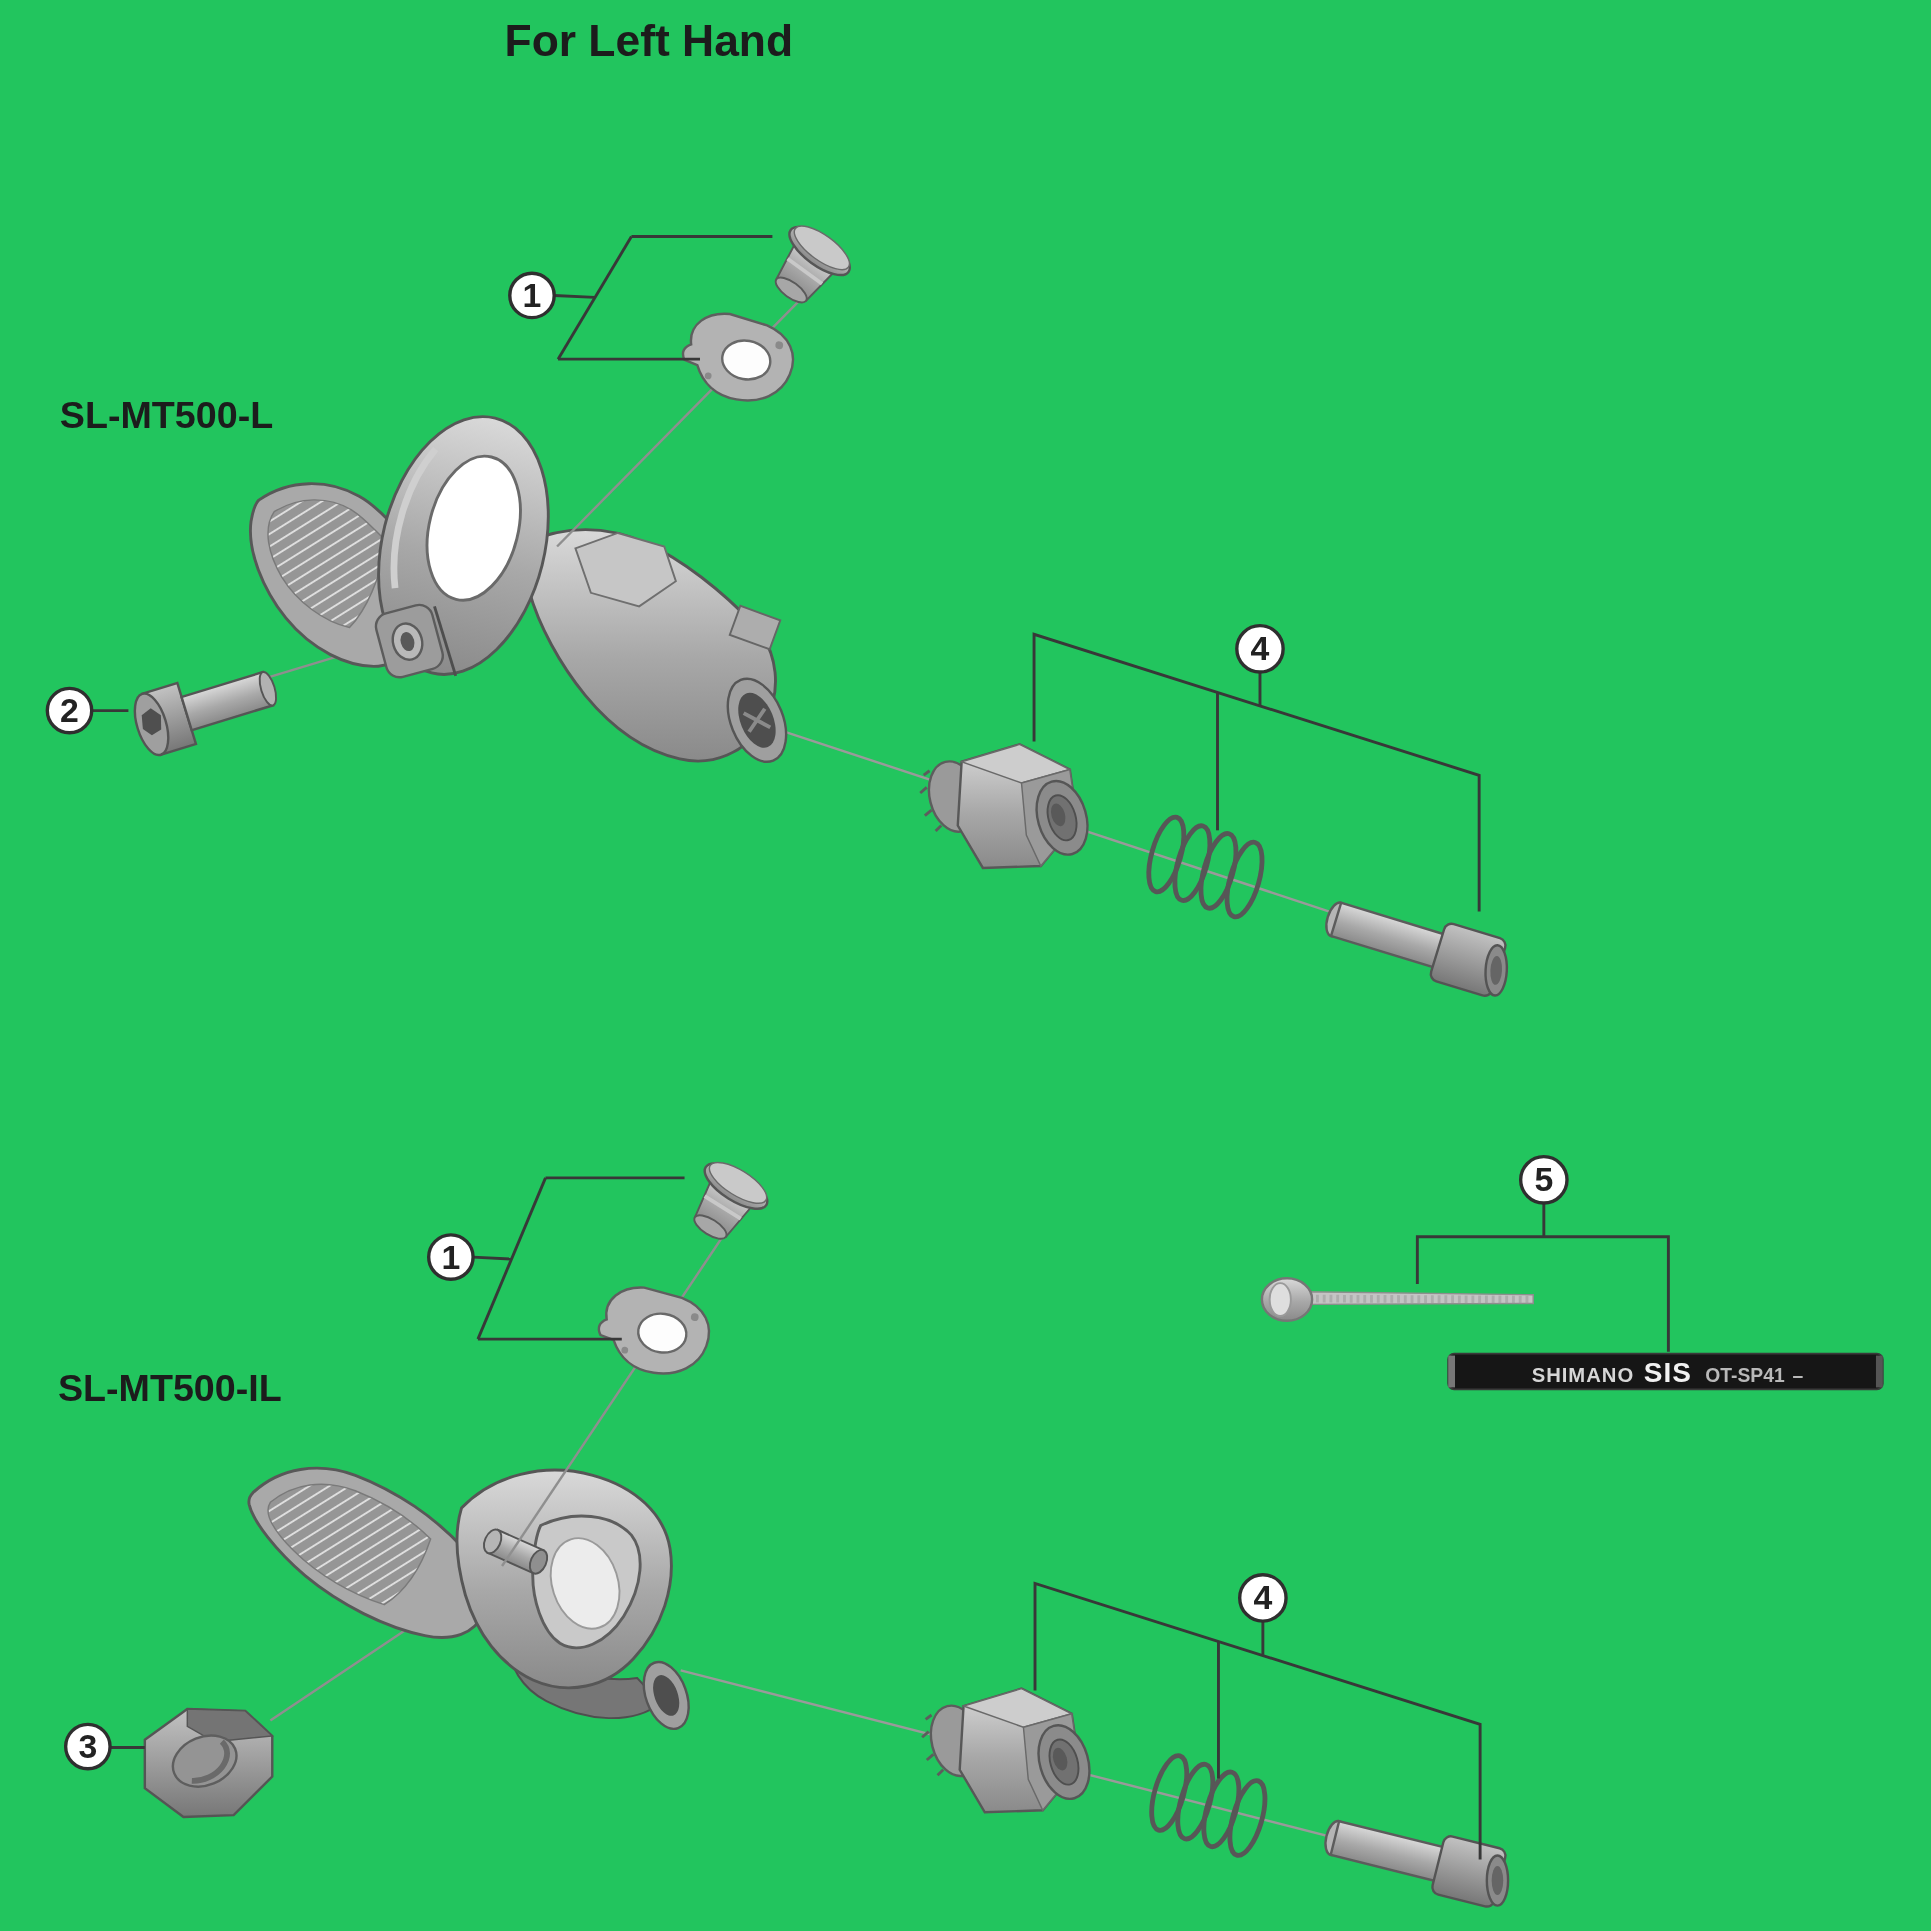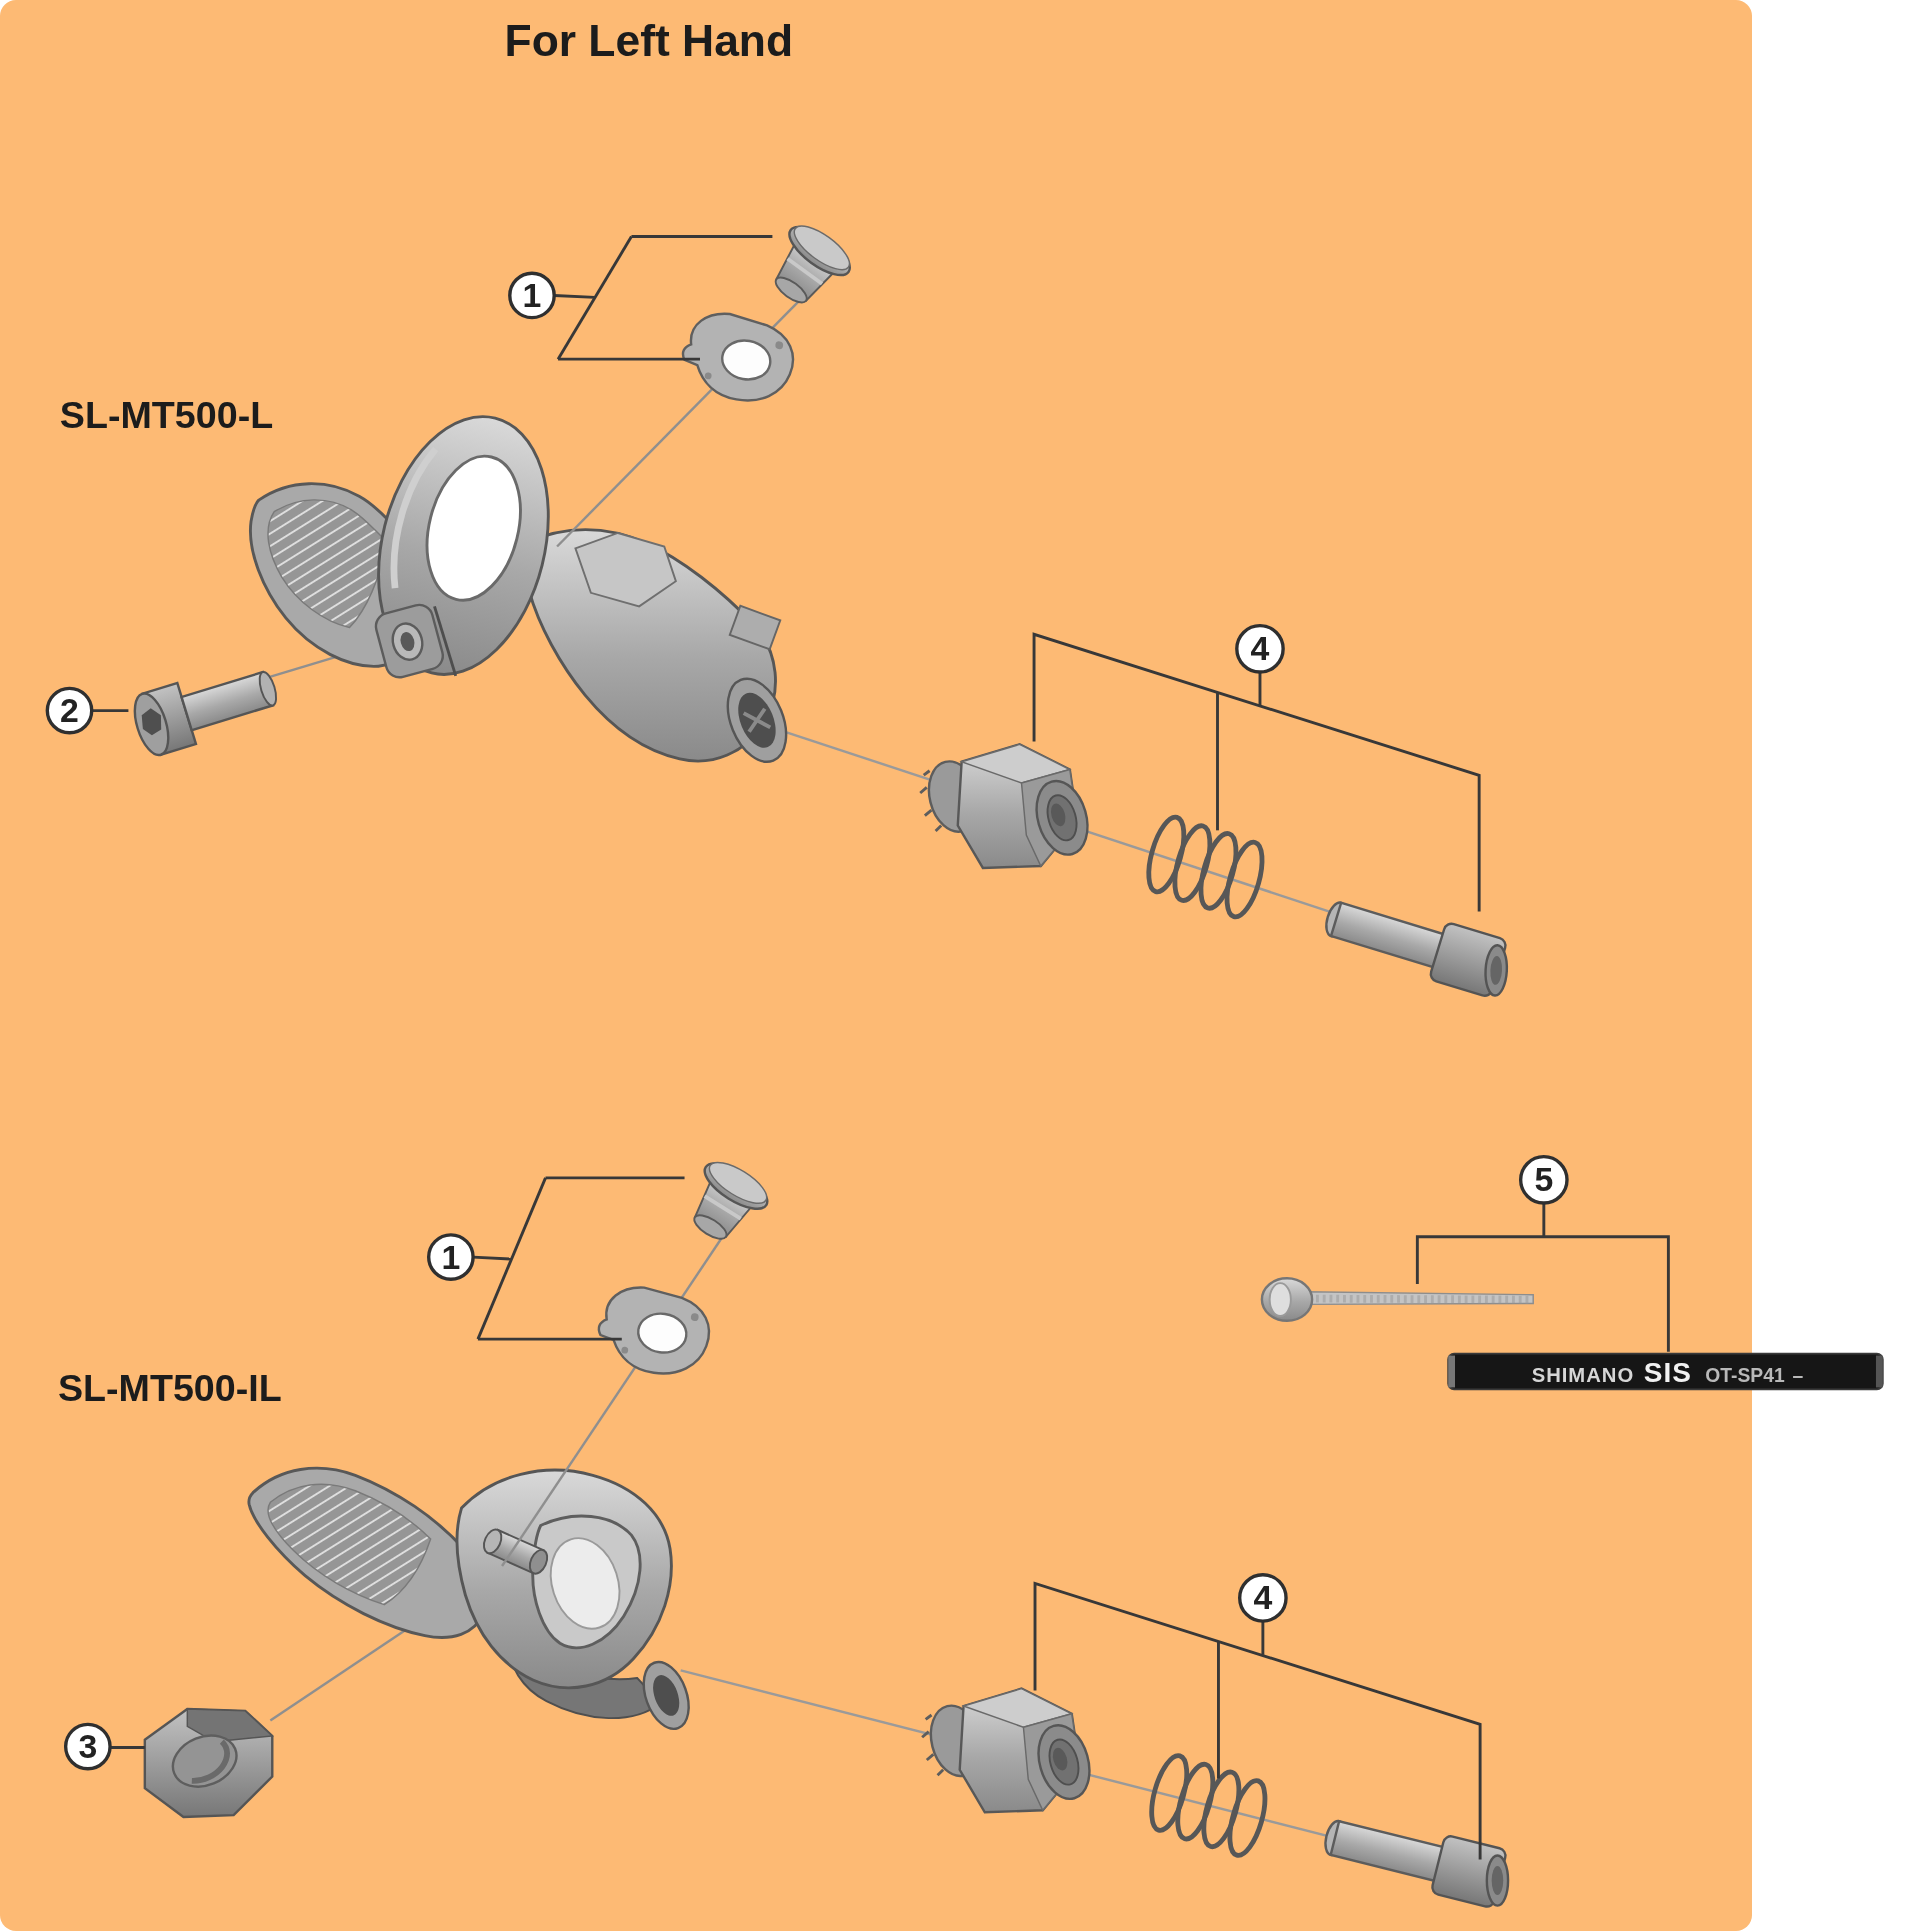--- a/index.html
+++ b/index.html
@@ -1,17 +1,17 @@
 <!DOCTYPE html>
 <html><head>
 <meta charset="utf-8">
 <style>
   html,body{margin:0;padding:0;background:#ffffff;}
-  .page{width:1752px;height:1931px;position:relative;background:#fdba74;
-        font-family:"Liberation Sans", sans-serif;border-radius:16px;}
+  .page{width:1931px;height:1931px;position:relative;background:#22c55e;
+        font-family:"Liberation Sans", sans-serif;}
   svg{display:block;}
   text{font-family:"Liberation Sans", sans-serif;}
   .title-text{font-size:46px;font-weight:bold;fill:#1c1c1c;}
   .model-text{font-size:39px;font-weight:bold;fill:#1c1c1c;}
   .callout-num{font-size:35px;font-weight:bold;fill:#222;}
   .casing-brand{font-size:21px;font-weight:bold;fill:#d6d6d6;letter-spacing:1px;}
   .casing-sis{font-size:29px;font-weight:bold;fill:#f2f2f2;letter-spacing:1px;}
   .casing-model{font-size:20px;font-weight:bold;fill:#b9b9b9;}
 </style>
 </head>

